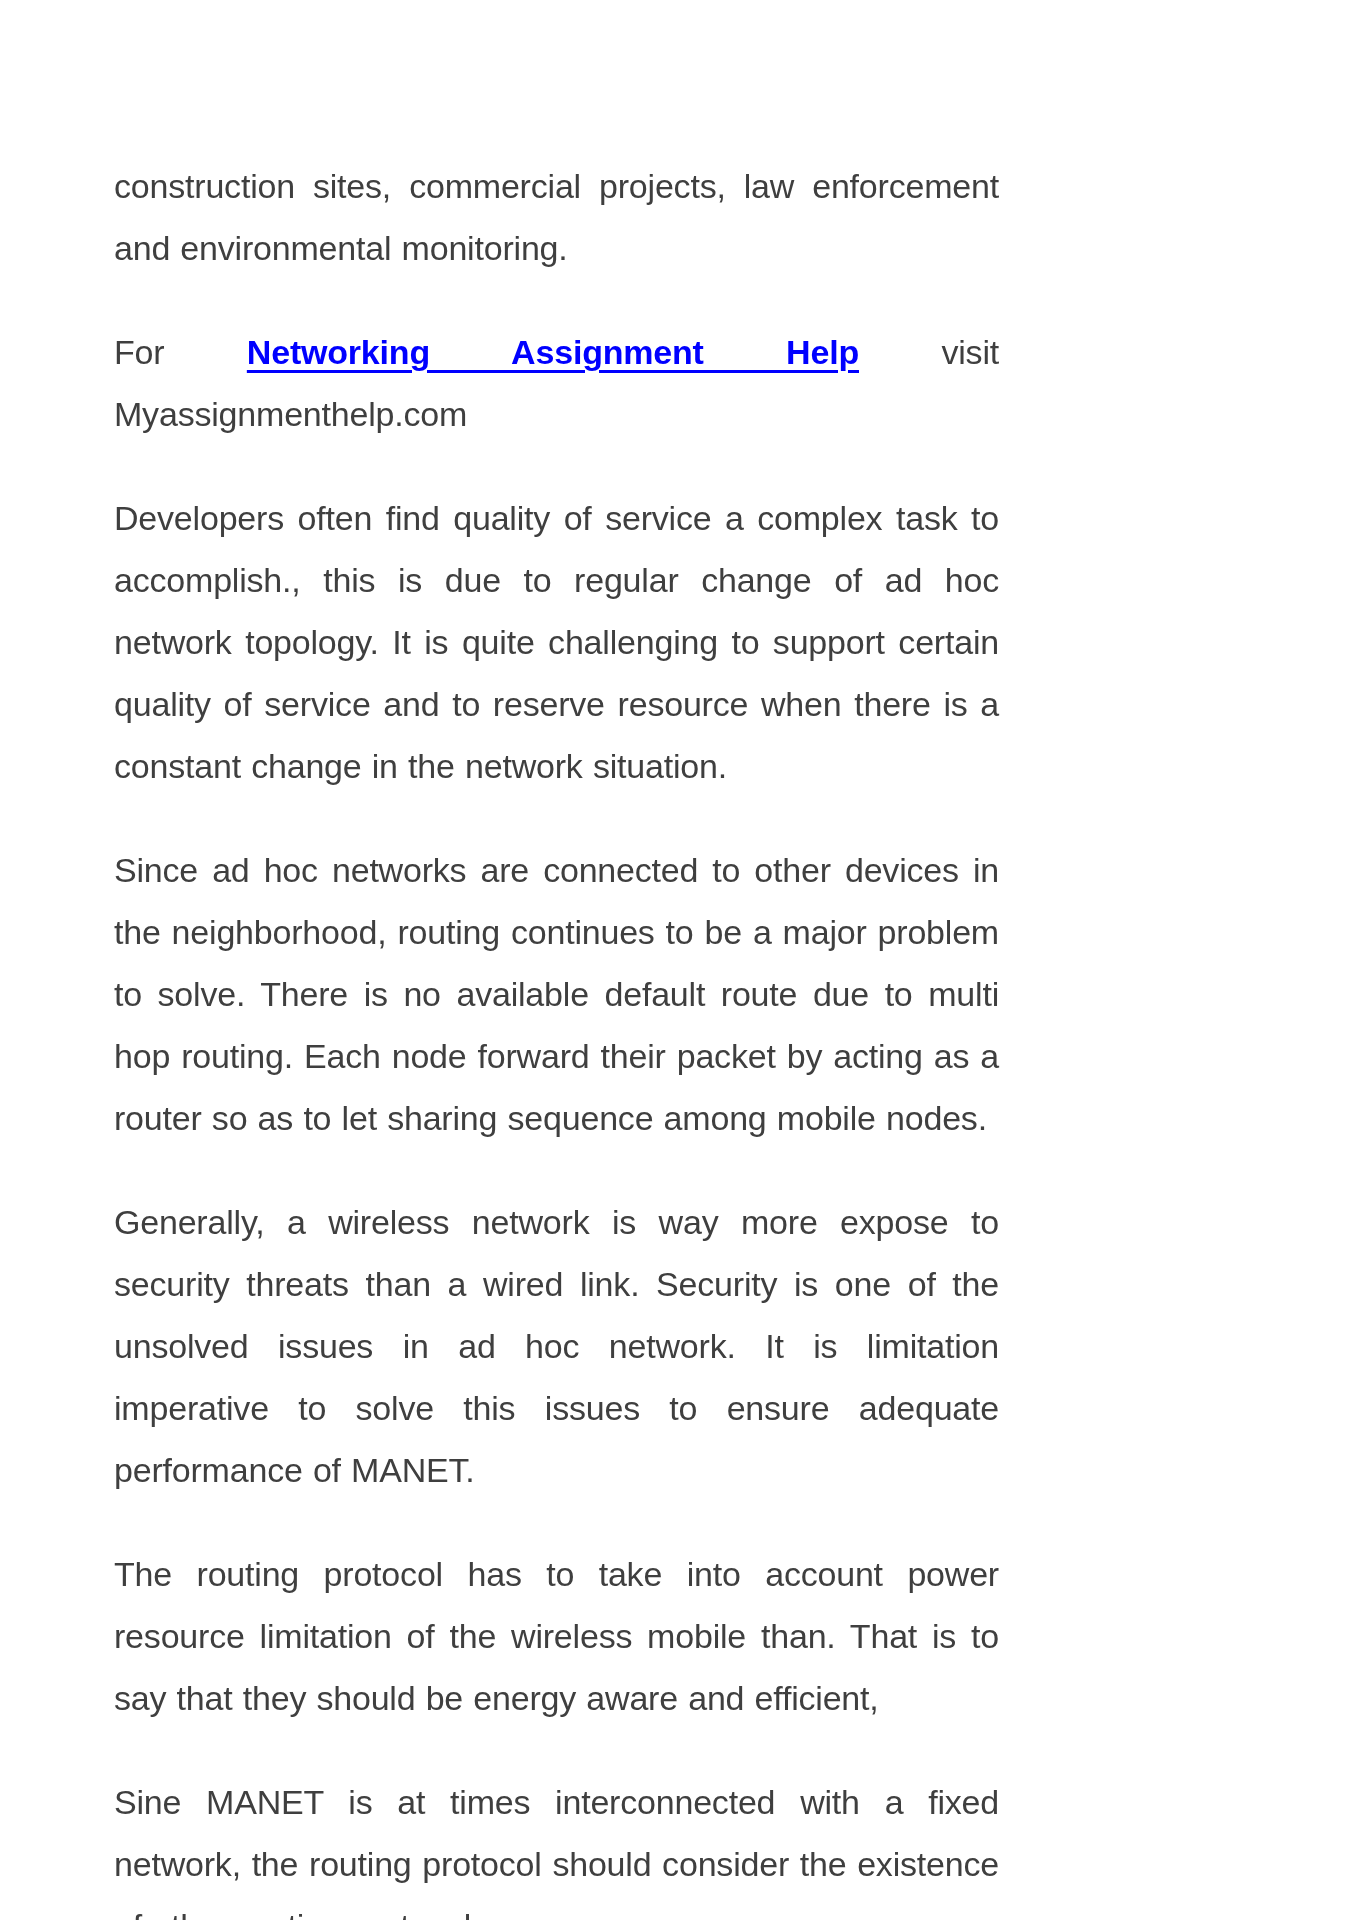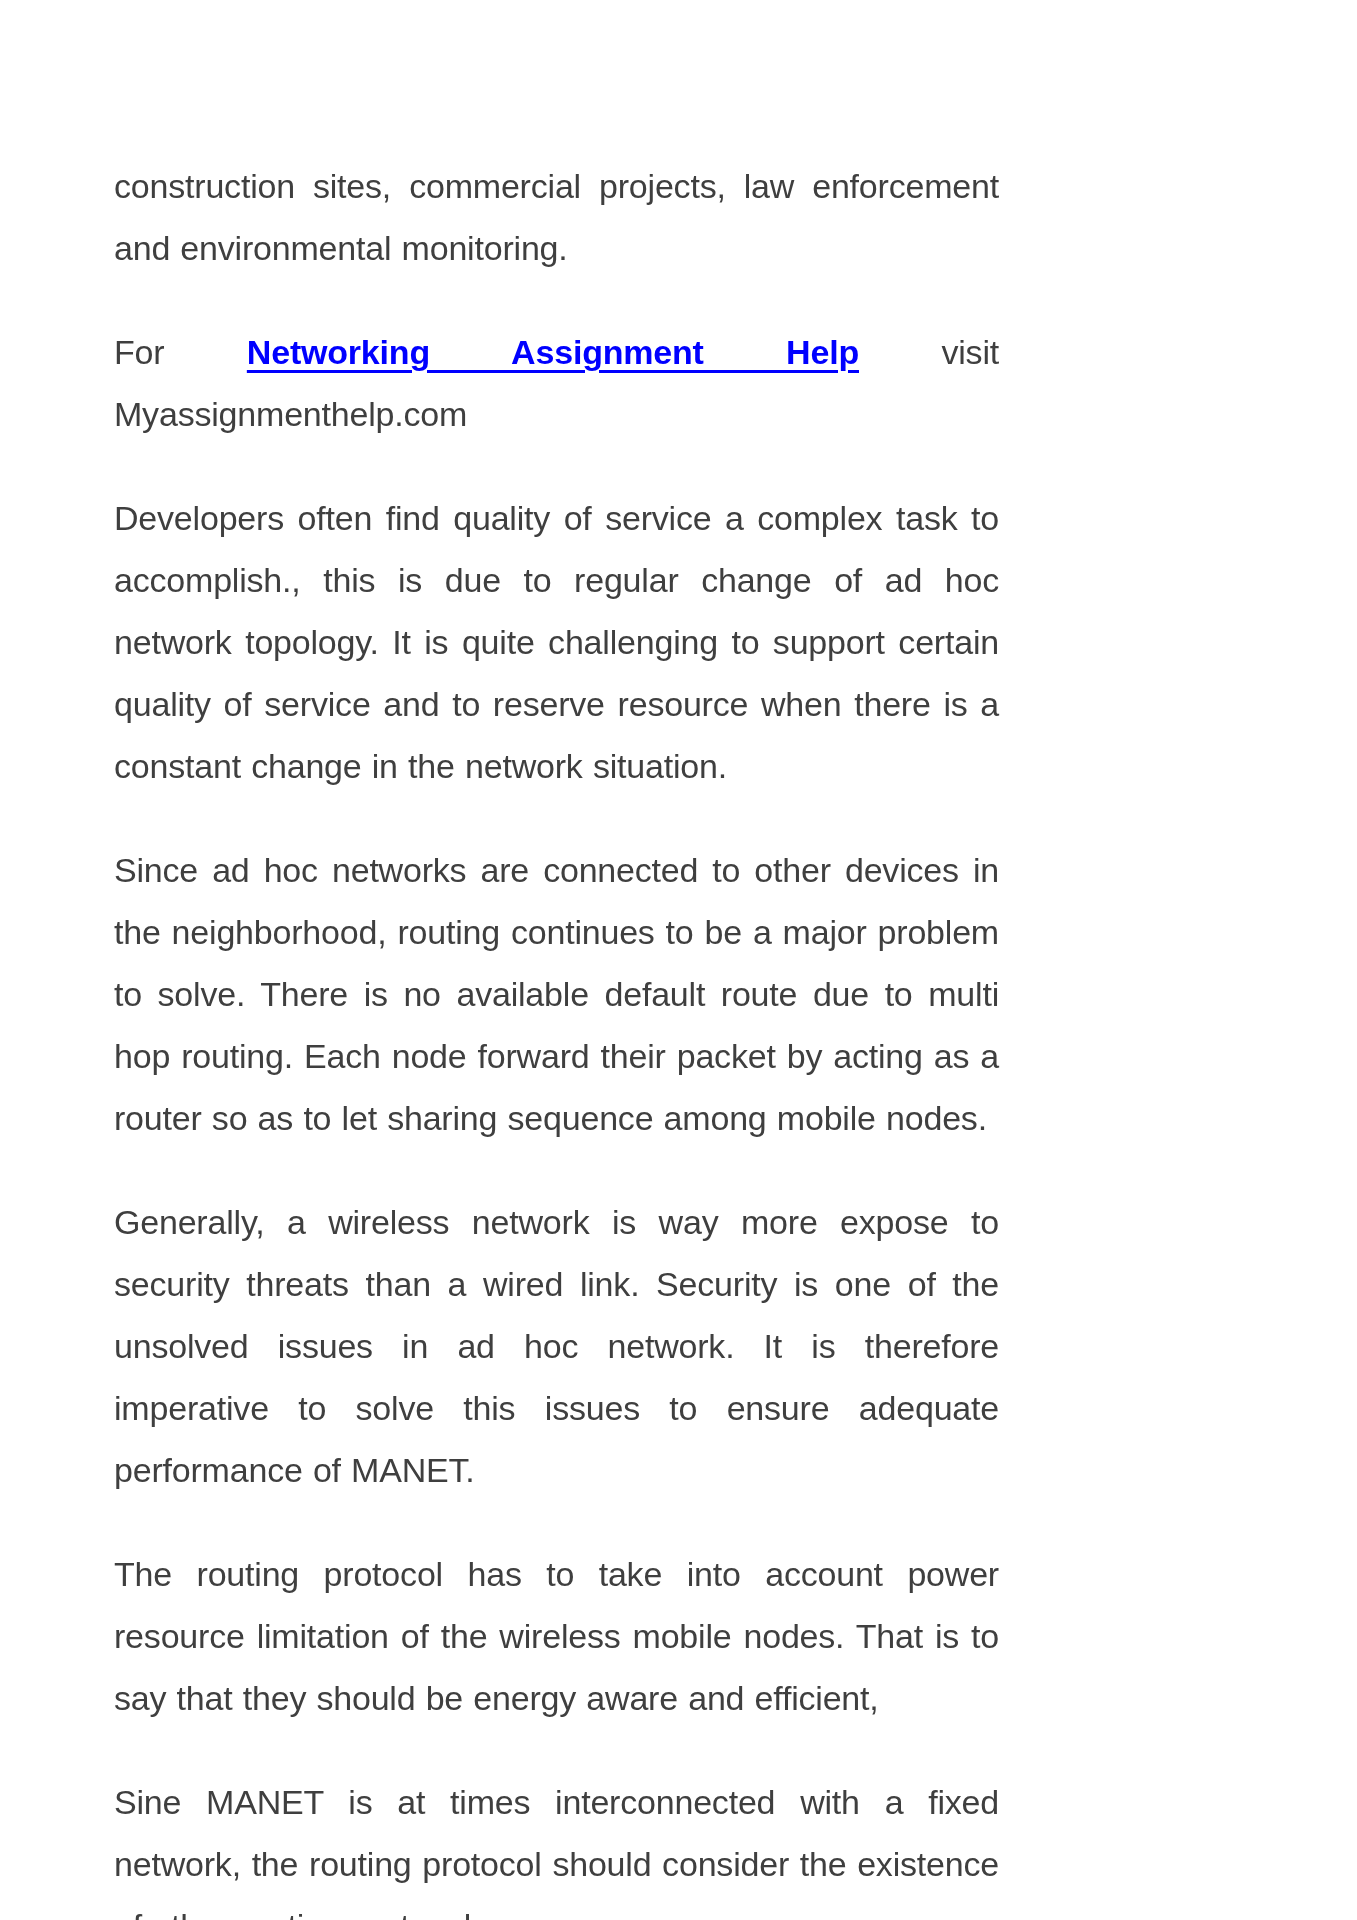--- a/index.html
+++ b/index.html
@@ -45,20 +45,20 @@
 <div class="page">
 
   <p class="para">construction sites, commercial projects, law enforcement and environmental monitoring.</p>
 
   <p class="para"><span>For </span><a class="doc-link">Networking Assignment Help</a><span> visit Myassignmenthelp.com</span></p>
 
   <p class="para">Developers often find quality of service a complex task to accomplish., this is due to regular change of ad hoc network topology. It is quite challenging to support certain quality of service and to reserve resource when there is a constant change in the network situation.</p>
 
   <p class="para">Since ad hoc networks are connected to other devices in the neighborhood, routing continues to be a major problem to solve. There is no available default route due to multi hop routing. Each node forward their packet by acting as a router so as to let sharing sequence among mobile nodes.</p>
 
-  <p class="para">Generally, a wireless network is way more expose to security threats than a wired link. Security is one of the unsolved issues in ad hoc network. It is therefore imperative to solve this issues to ensure adequate performance of MANET.</p>
+  <p class="para">Generally, a wireless network is way more expose to security threats than a wired link. Security is one of the unsolved issues in ad hoc network. It is limitation imperative to solve this issues to ensure adequate performance of MANET.</p>
 
-  <p class="para">The routing protocol has to take into account power resource limitation of the wireless mobile nodes. That is to say that they should be energy aware and efficient,</p>
+  <p class="para">The routing protocol has to take into account power resource limitation of the wireless mobile than. That is to say that they should be energy aware and efficient,</p>
 
   <p class="para">Sine MANET is at times interconnected with a fixed network, the routing protocol should consider the existence of other routing protocols.</p>
 
 
 </div>
 
 </body></html>

